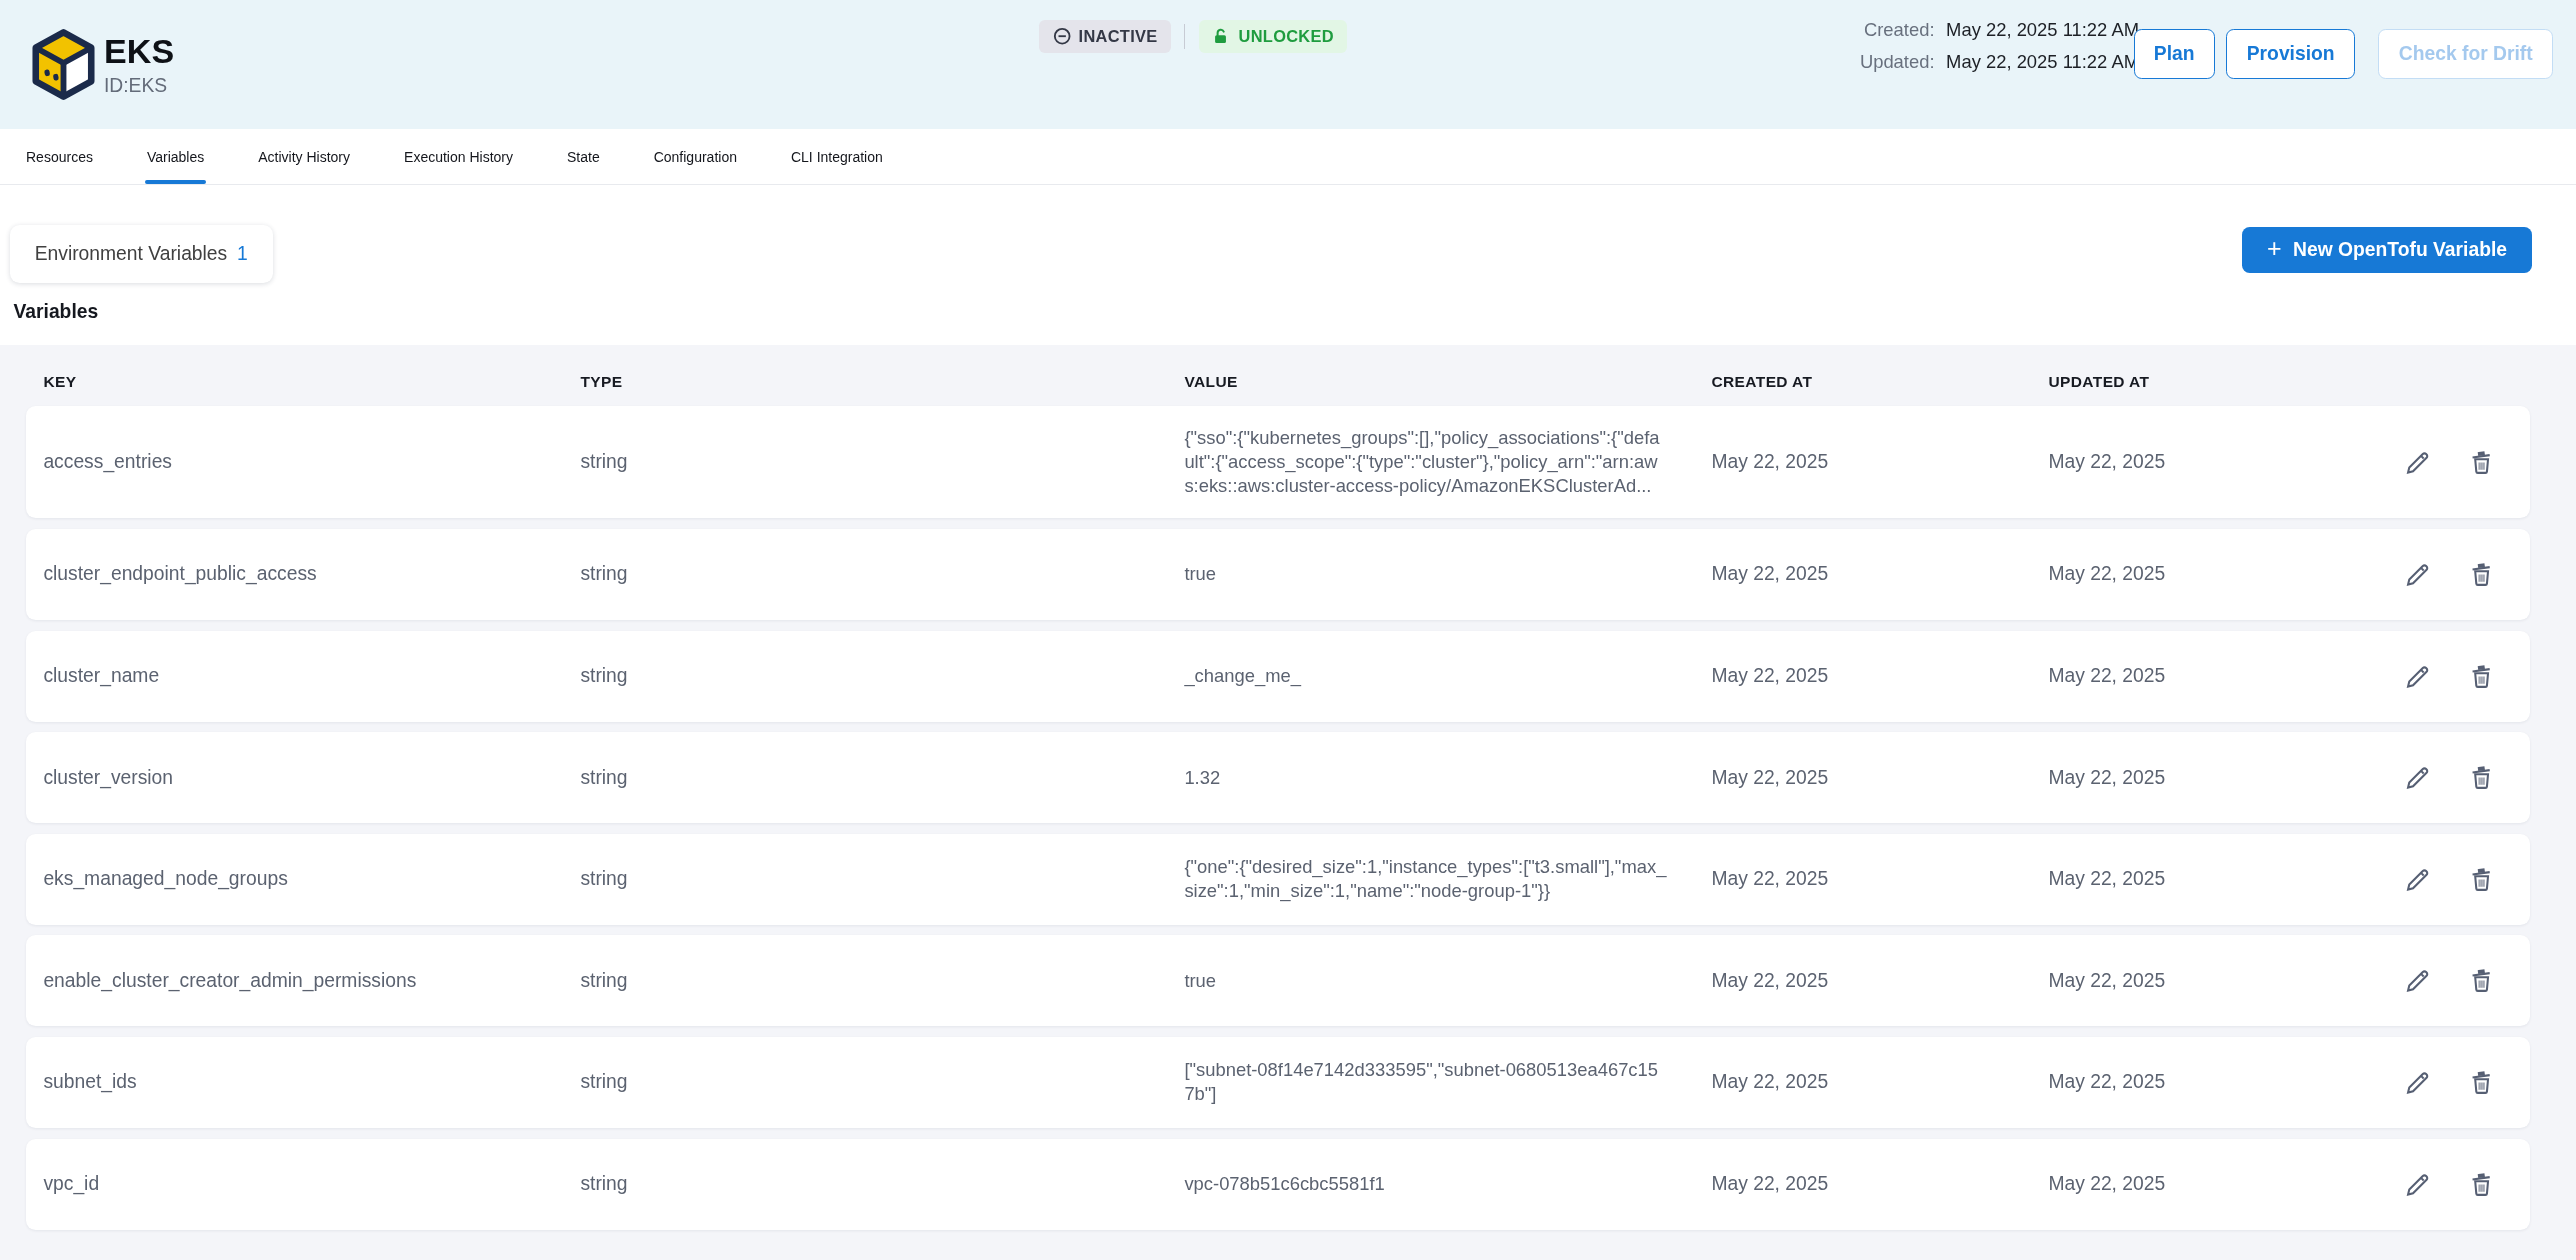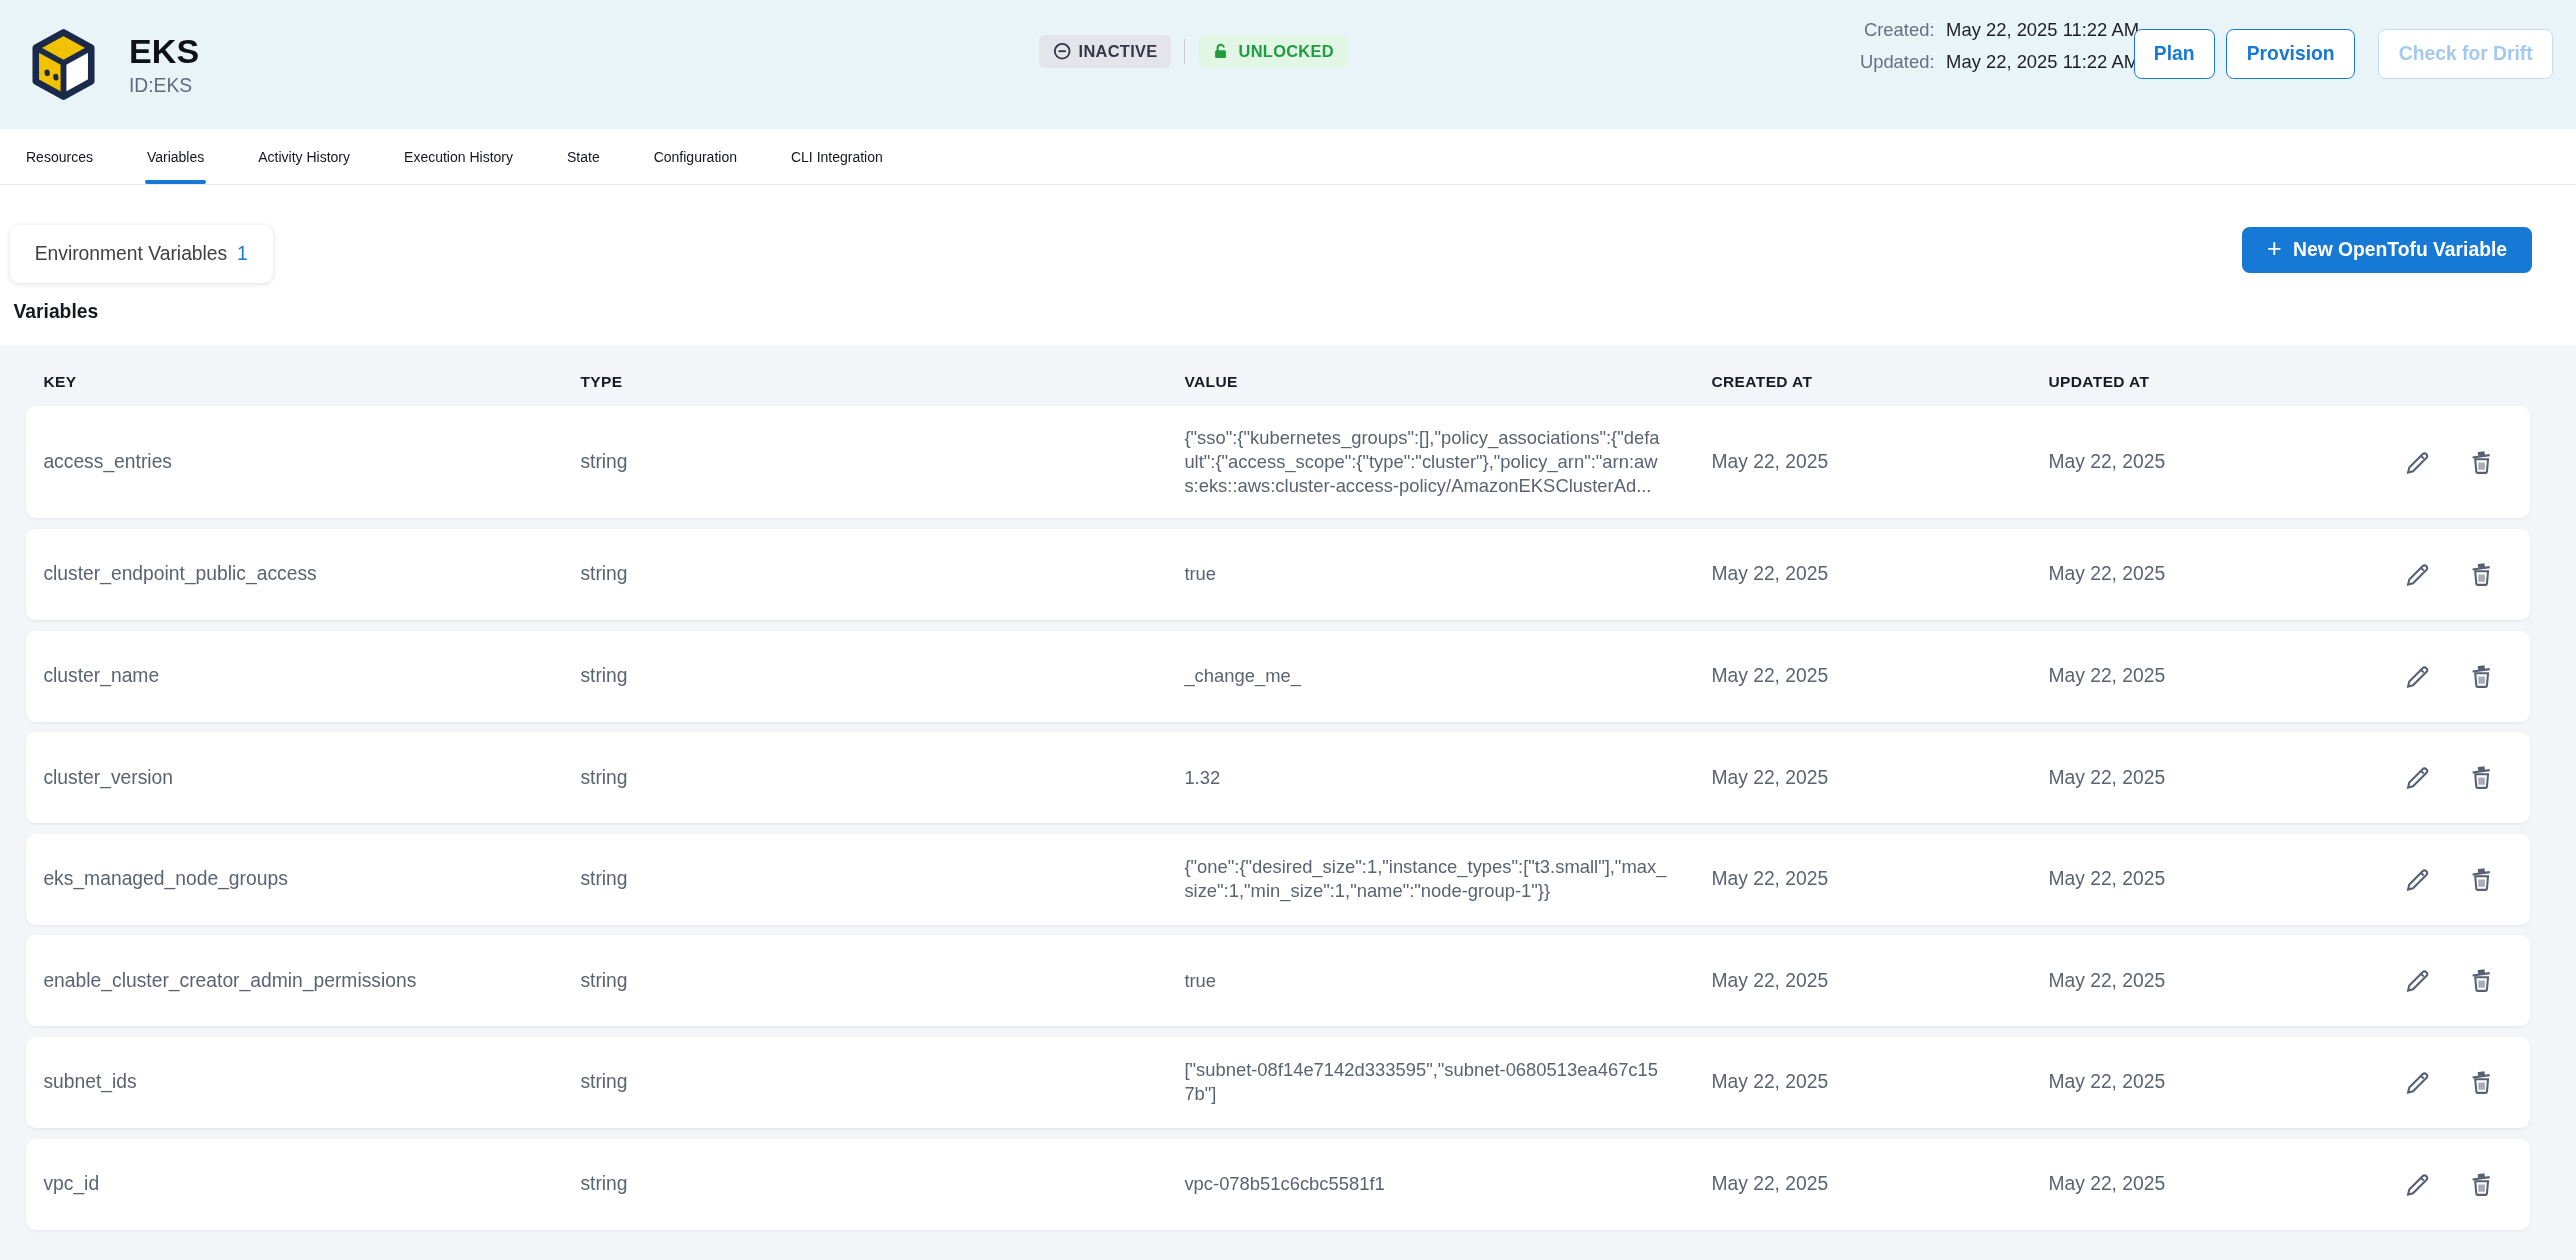--- a/index.html
+++ b/index.html
@@ -15,28 +15,28 @@
   
   .header {
     height: 129px;
     background: #e9f4f9;
     position: relative;
     display: flex;
     align-items: center;
     padding: 0 23px;
   }
   .logo { width: 73px; height: 73px; margin-left: 3.9px; flex: 0 0 auto; }
-  .title-block { margin-left: 29px; }
+  .title-block { margin-left: 4px; }
   .env-title { font-size: 34px; font-weight: 700; color: #0e1116; letter-spacing: 0.2px; }
   .env-subtitle { font-size: 19.3px; color: #636b79; margin-top: 3.9px; }
 
   .badges {
     position: absolute;
     left: 1039px;
-    top: 35px;
+    top: 20px;
     display: flex;
     align-items: center;
     height: 33px;
   }
   .badge {
     display: inline-flex;
     align-items: center;
     gap: 7.7px;
     height: 33px;
     padding: 0 13.5px;

